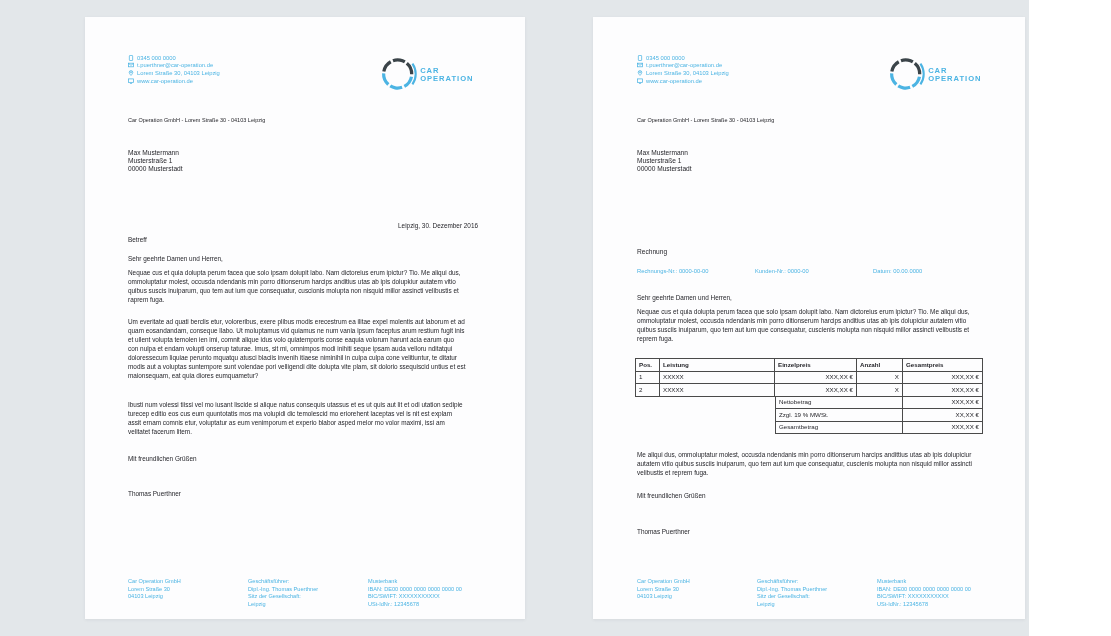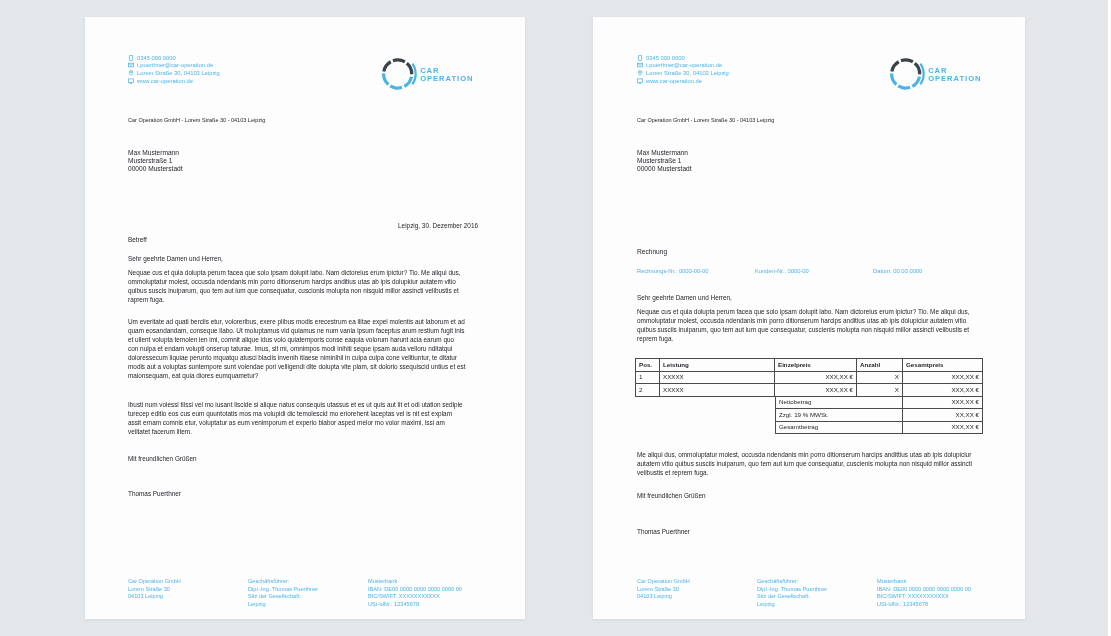--- a/index.html
+++ b/index.html
@@ -1,17 +1,17 @@
 <!DOCTYPE html>
 <html><head>
 <meta charset="utf-8">
 <style>
   html,body { margin:0; padding:0; }
   .canvas {
-    position:relative; width:1108px; height:636px;
+    position:relative; width:1029px; height:636px;
     background:#e3e7ea; overflow:hidden;
     font-family:"Liberation Sans", sans-serif; color:#26262b;
   }
   .page {
     position:absolute; top:17px; height:602px; background:#fdfdfe;
     box-shadow:0 1px 3px rgba(60,70,80,0.08);
   }
   .page-left  { left:85px;  width:440px; }
   .page-right { left:593px; width:432px; }
 

